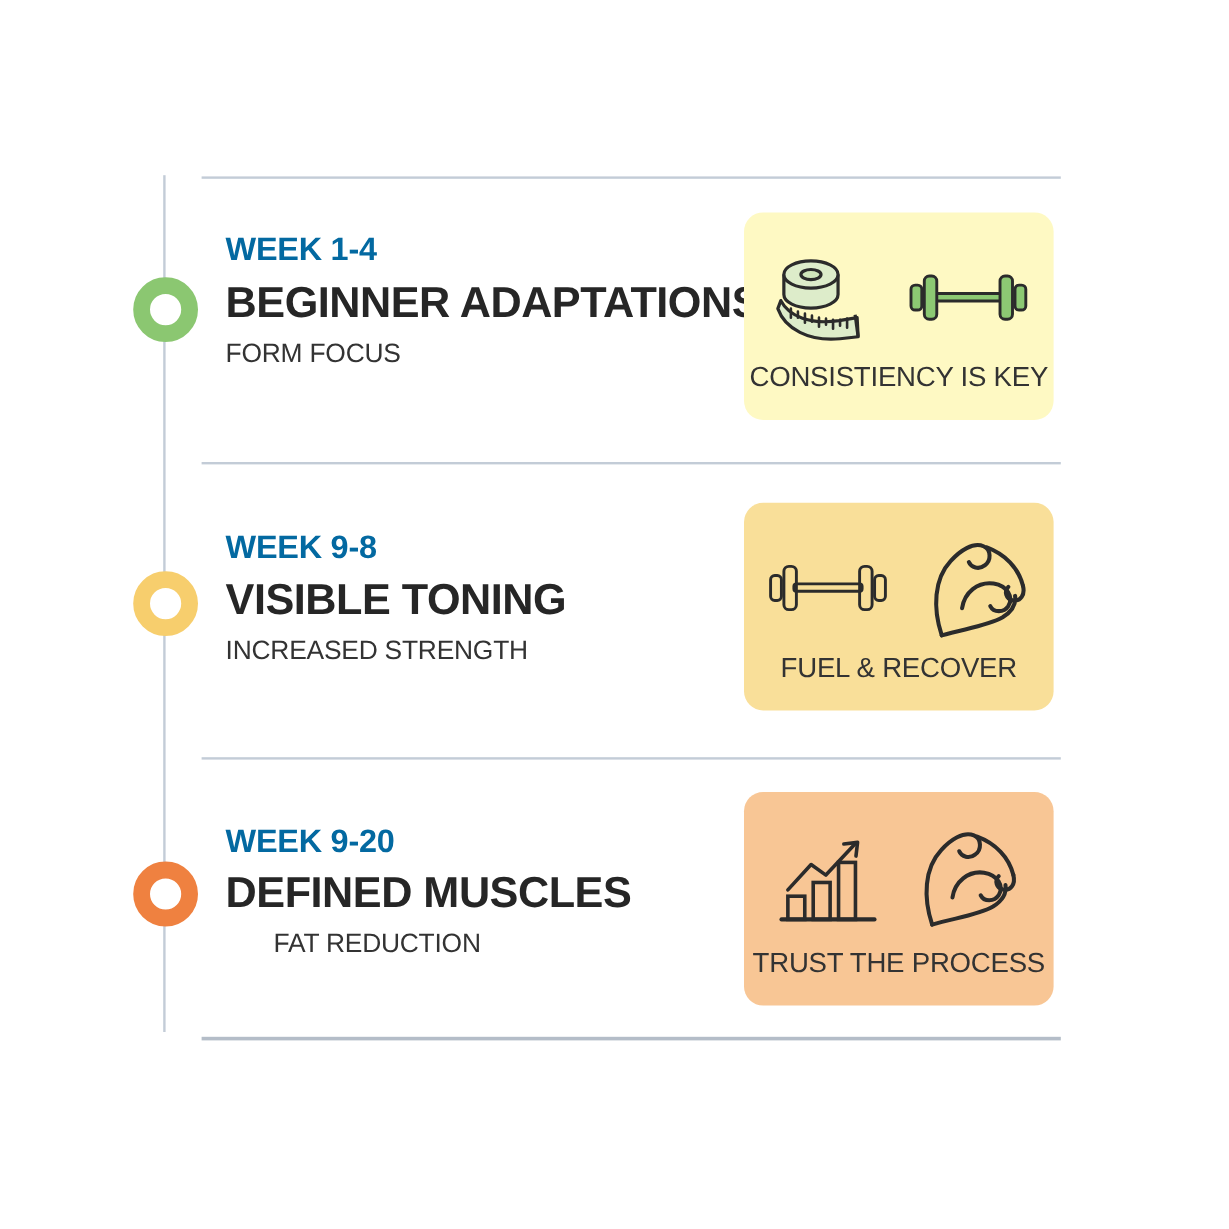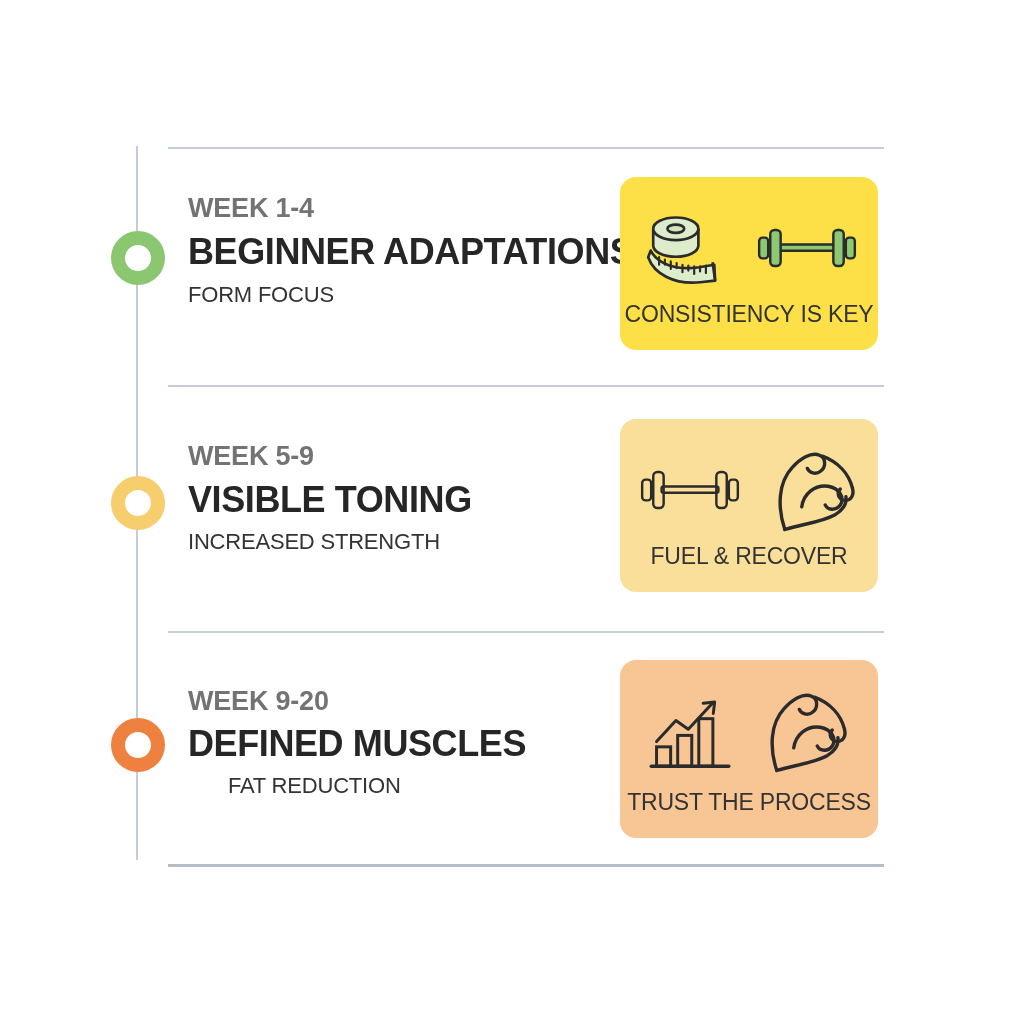--- a/index.html
+++ b/index.html
@@ -25,42 +25,42 @@
     position:absolute;left:111px;width:54px;height:54px;
     border-radius:50%;background:#ffffff;box-sizing:border-box;
   }
   .marker.m1{top:231px;border:14px solid #8bc771;}
   .marker.m2{top:476px;border:14px solid #f7ce6d;}
   .marker.m3{top:718px;border:14px solid #ef8140;}
 
   
   .week{
     position:absolute;left:188px;
-    font-size:27px;font-weight:700;color:#737373;letter-spacing:-0.2px;
+    font-size:27px;font-weight:700;color:#0369a1;letter-spacing:-0.2px;
     white-space:nowrap;
   }
   .title{
     position:absolute;left:188px;
     font-size:36px;font-weight:700;color:#262626;letter-spacing:-0.4px;
     white-space:nowrap;
   }
   .subtitle{
     position:absolute;left:188px;
     font-size:22px;font-weight:400;color:#333333;letter-spacing:-0.2px;
     white-space:nowrap;
   }
   .r1 .week{top:193px;} .r1 .title{top:231px;} .r1 .subtitle{top:282px;}
   .r2 .week{top:441px;} .r2 .title{top:479px;} .r2 .subtitle{top:529px;}
   .r3 .week{top:686px;} .r3 .title{top:723px;text-align:center;} .r3 .subtitle{top:773px;margin-left:40px;}
 
   
   .badge{
     position:absolute;left:620px;width:258px;border-radius:16px;
   }
-  .badge.b1{top:177px;height:173px;background:#fde047;}
+  .badge.b1{top:177px;height:173px;background:#fef9c3;}
   .badge.b2{top:419px;height:173px;background:#f9df99;}
   .badge.b3{top:660px;height:178px;background:#f8c695;}
   .icon-row{
     position:absolute;top:18px;left:0;right:0;height:105px;
     display:flex;align-items:center;justify-content:center;gap:24px;
   }
   .caption{
     position:absolute;bottom:22px;left:0;right:0;
     text-align:center;
     font-size:23px;font-weight:500;color:#333333;letter-spacing:-0.2px;
@@ -83,21 +83,21 @@
   <div class="marker m2"></div>
   <div class="marker m3"></div>
 
   <div class="r1">
     <div class="week">WEEK 1-4</div>
     <div class="title">BEGINNER ADAPTATIONS</div>
     <div class="subtitle">FORM FOCUS</div>
   </div>
 
   <div class="r2">
-    <div class="week">WEEK 5-9</div>
+    <div class="week">WEEK 9-8</div>
     <div class="title">VISIBLE TONING</div>
     <div class="subtitle">INCREASED STRENGTH</div>
   </div>
 
   <div class="r3">
     <div class="week">WEEK 9-20</div>
     <div class="title">DEFINED MUSCLES</div>
     <div class="subtitle">FAT REDUCTION</div>
   </div>
 

